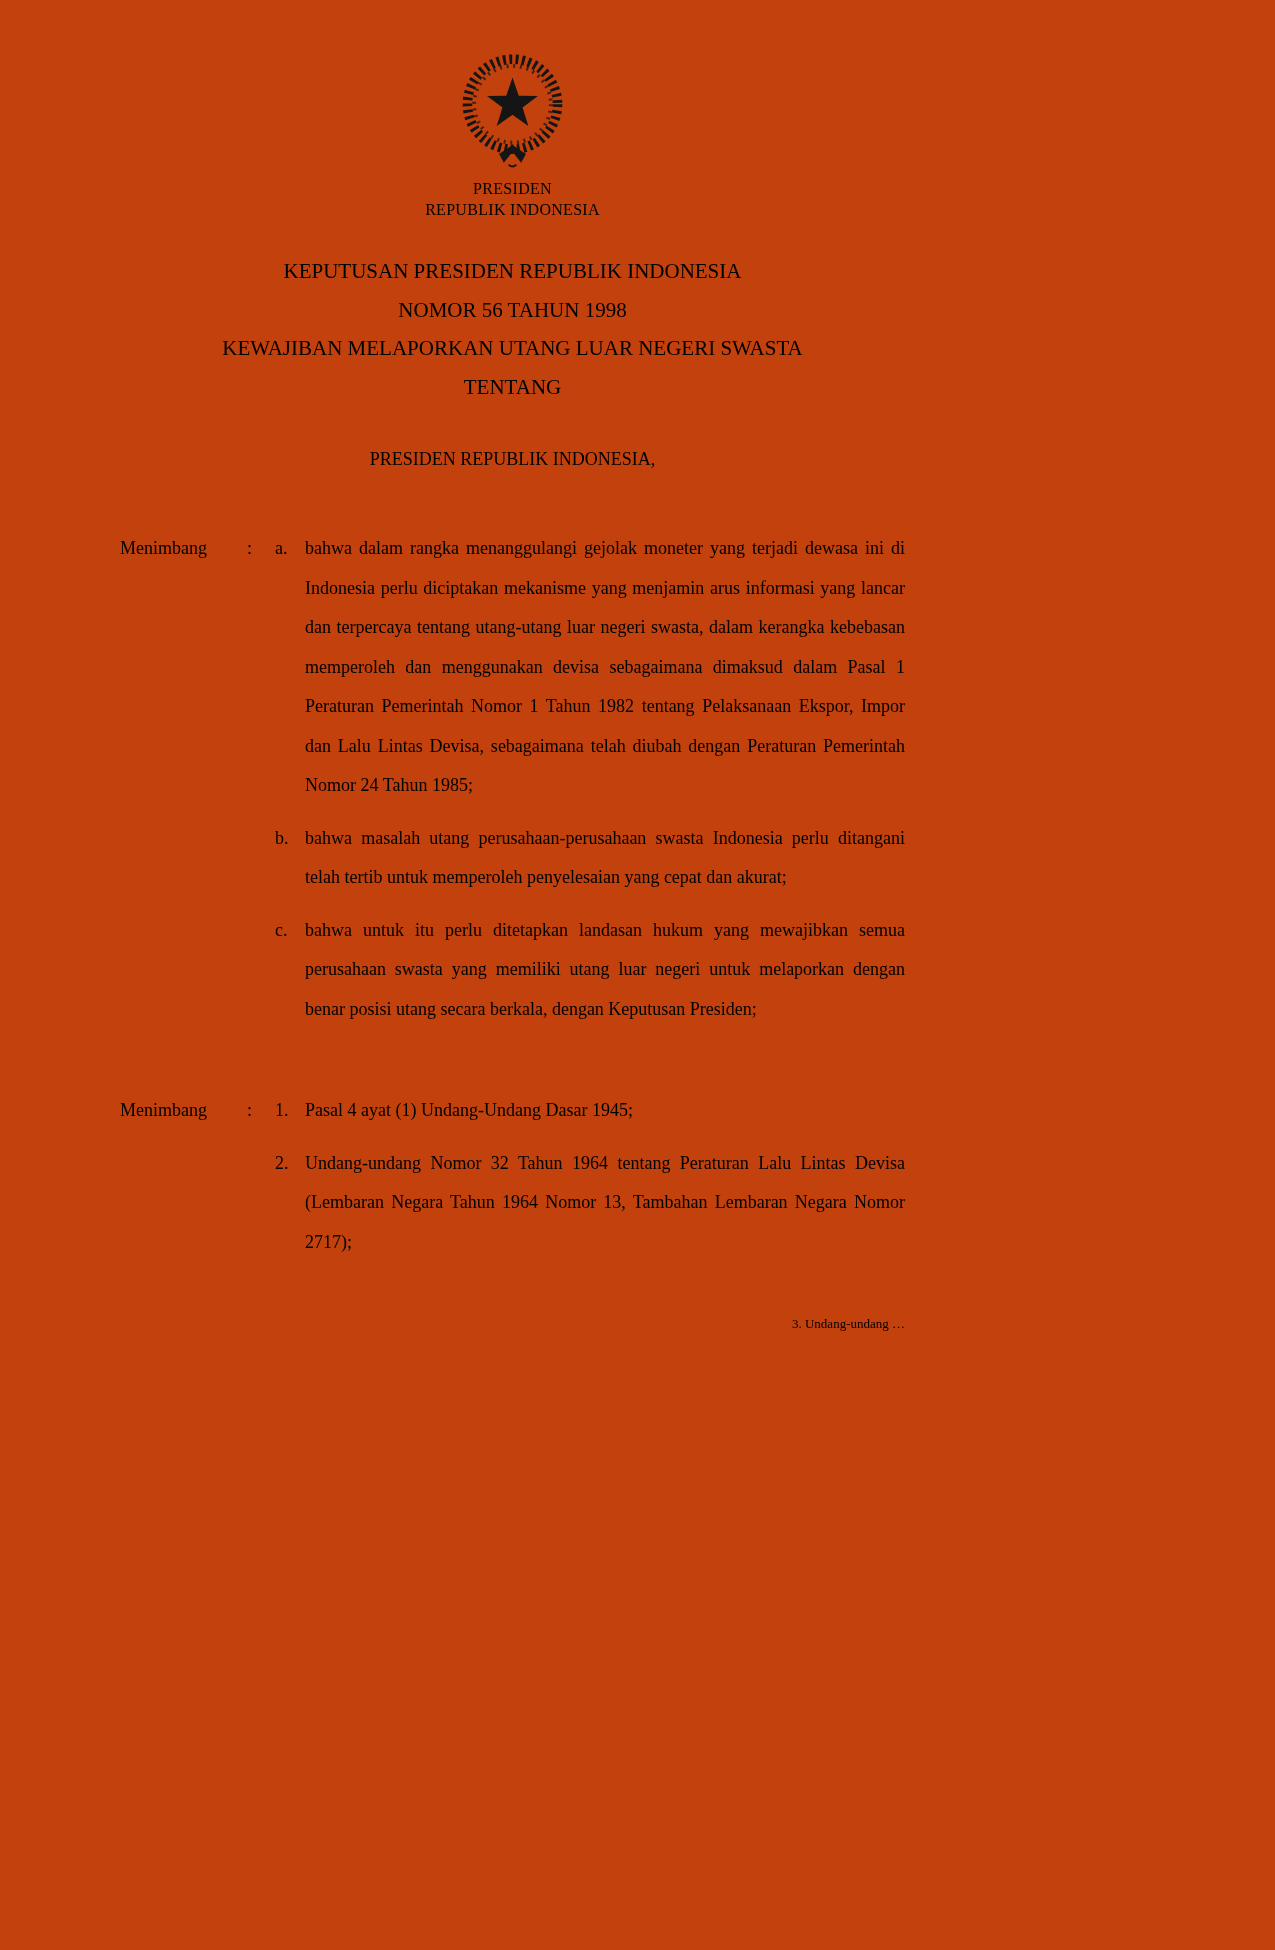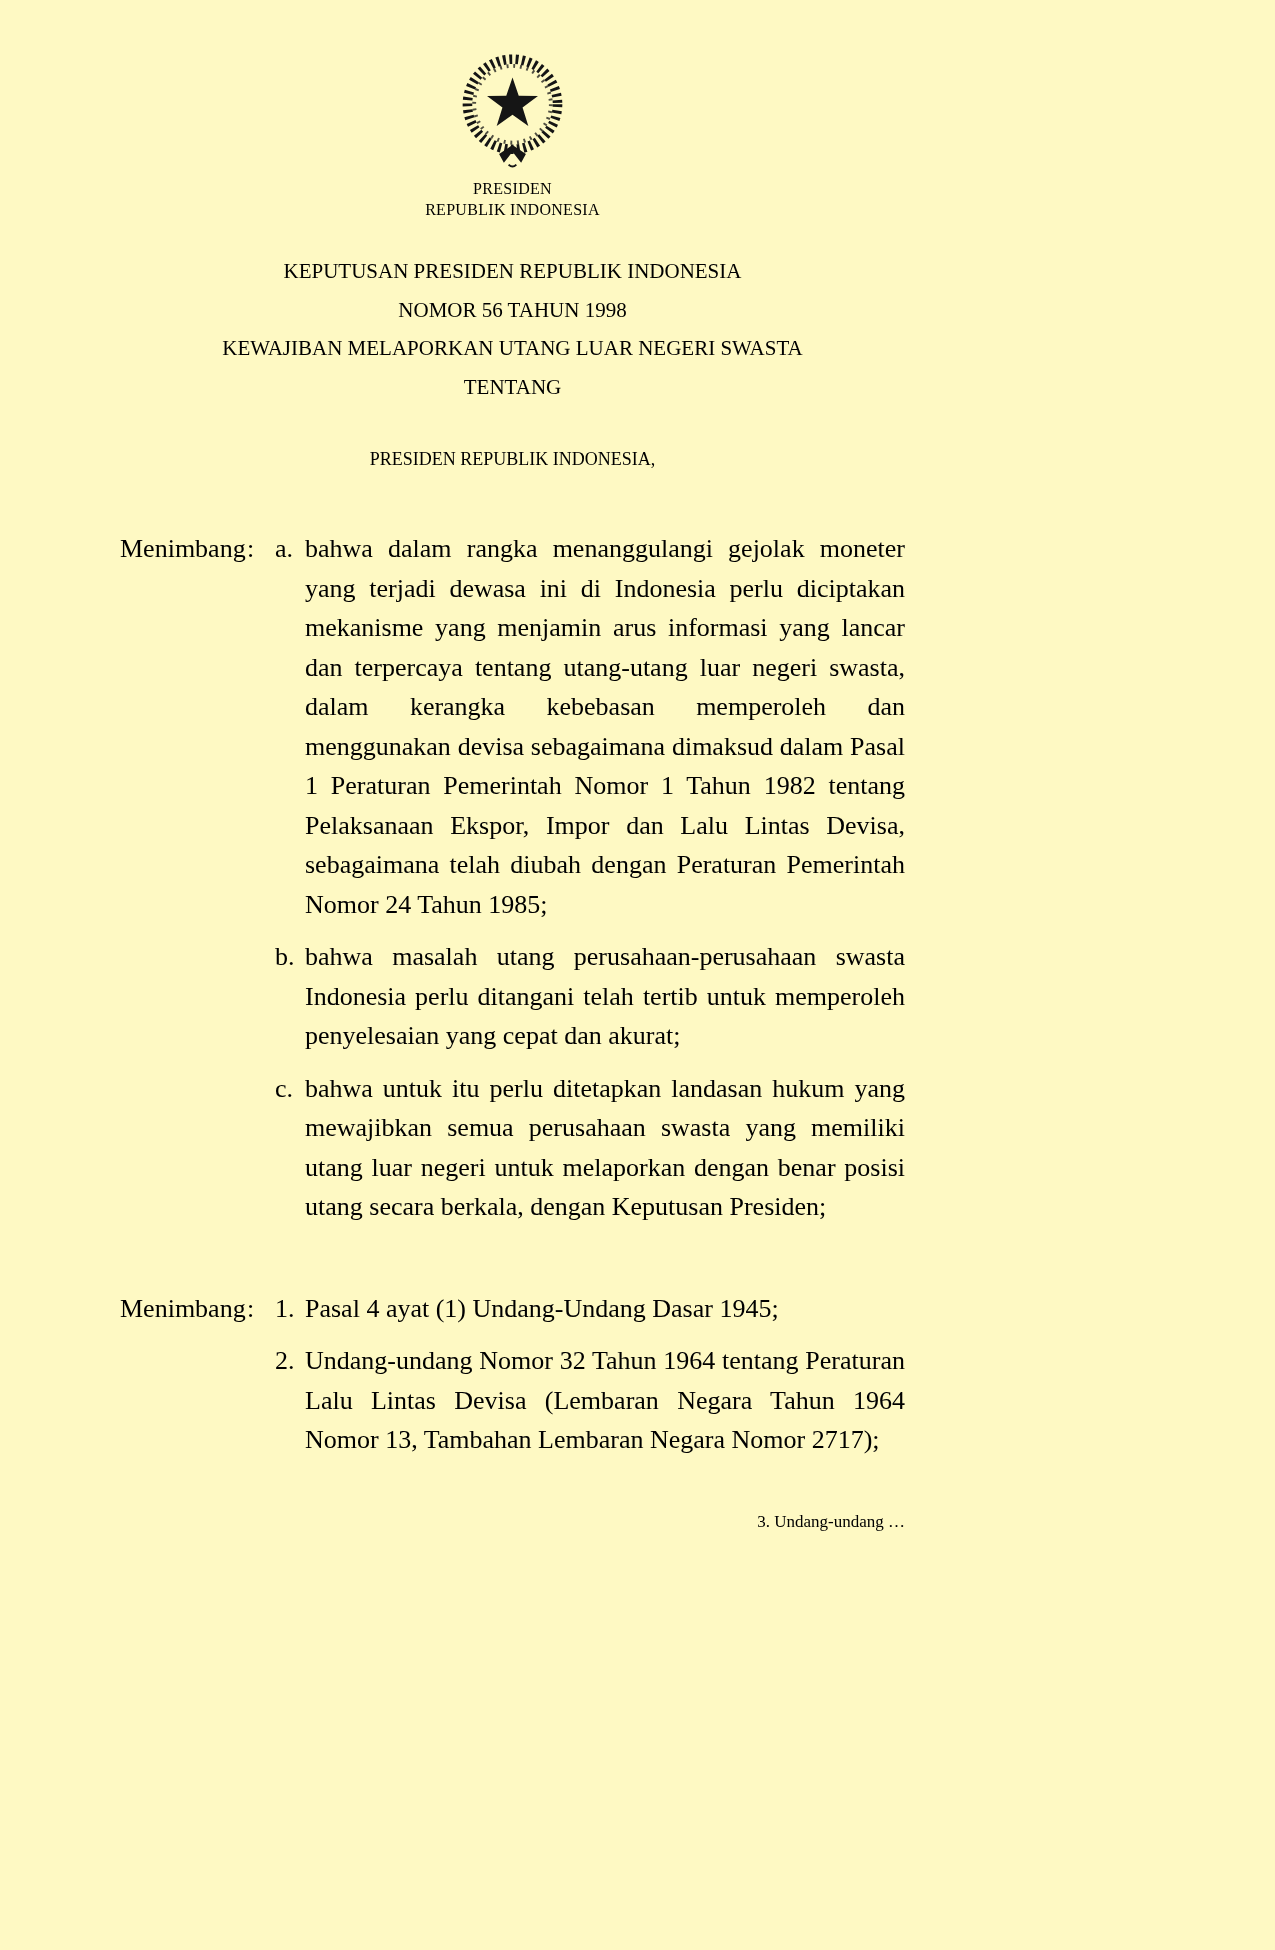--- a/index.html
+++ b/index.html
@@ -9,41 +9,41 @@
     height: 1950px;
     font-family: "Liberation Serif", serif;
     color: #000;
     position: relative;
     overflow: hidden;
   }
   .page {
     width: 1275px;
     height: 1950px;
     padding: 46px 370px 0 120px;
-    background: #fef9c3;
+    background: #c2410c;
   }
   
   .doc-header { text-align: center; }
   .emblem { display: inline-block; line-height: 0; }
   .hdr-line { font-size: 16px; line-height: 21px; letter-spacing: 0.3px; }
   
   .title-block {
     margin-top: 32px;
     text-align: center;
     font-size: 21px;
     line-height: 38.5px;
   }
   .salutation {
     margin-top: 34px;
     text-align: center;
     font-size: 18px;
     line-height: 39px;
   }
   
-  .clause { font-size: 26px; }
+  .clause { font-size: 18px; }
   .clause-menimbang { margin-top: 50px; }
   .clause-mengingat { margin-top: 62px; }
   .clause-row { display: flex; align-items: flex-start; }
   .label-cell {
     width: 155px;
     flex: none;
     position: relative;
     line-height: 39.5px;
   }
   .label-colon { position: absolute; left: 127px; top: 0; }
@@ -53,21 +53,21 @@
   .marker { width: 30px; flex: none; line-height: 39.5px; }
   .item-text {
     flex: 1 1 auto;
     text-align: justify;
     line-height: 39.5px;
   }
   
   .footer-line {
     margin-top: 42px;
     text-align: right;
-    font-size: 17px;
+    font-size: 13px;
     line-height: 39px;
   }
 </style>
 </head>
 <body>
 
 <div class="page">
 
   <header class="doc-header">
     <span class="emblem">

